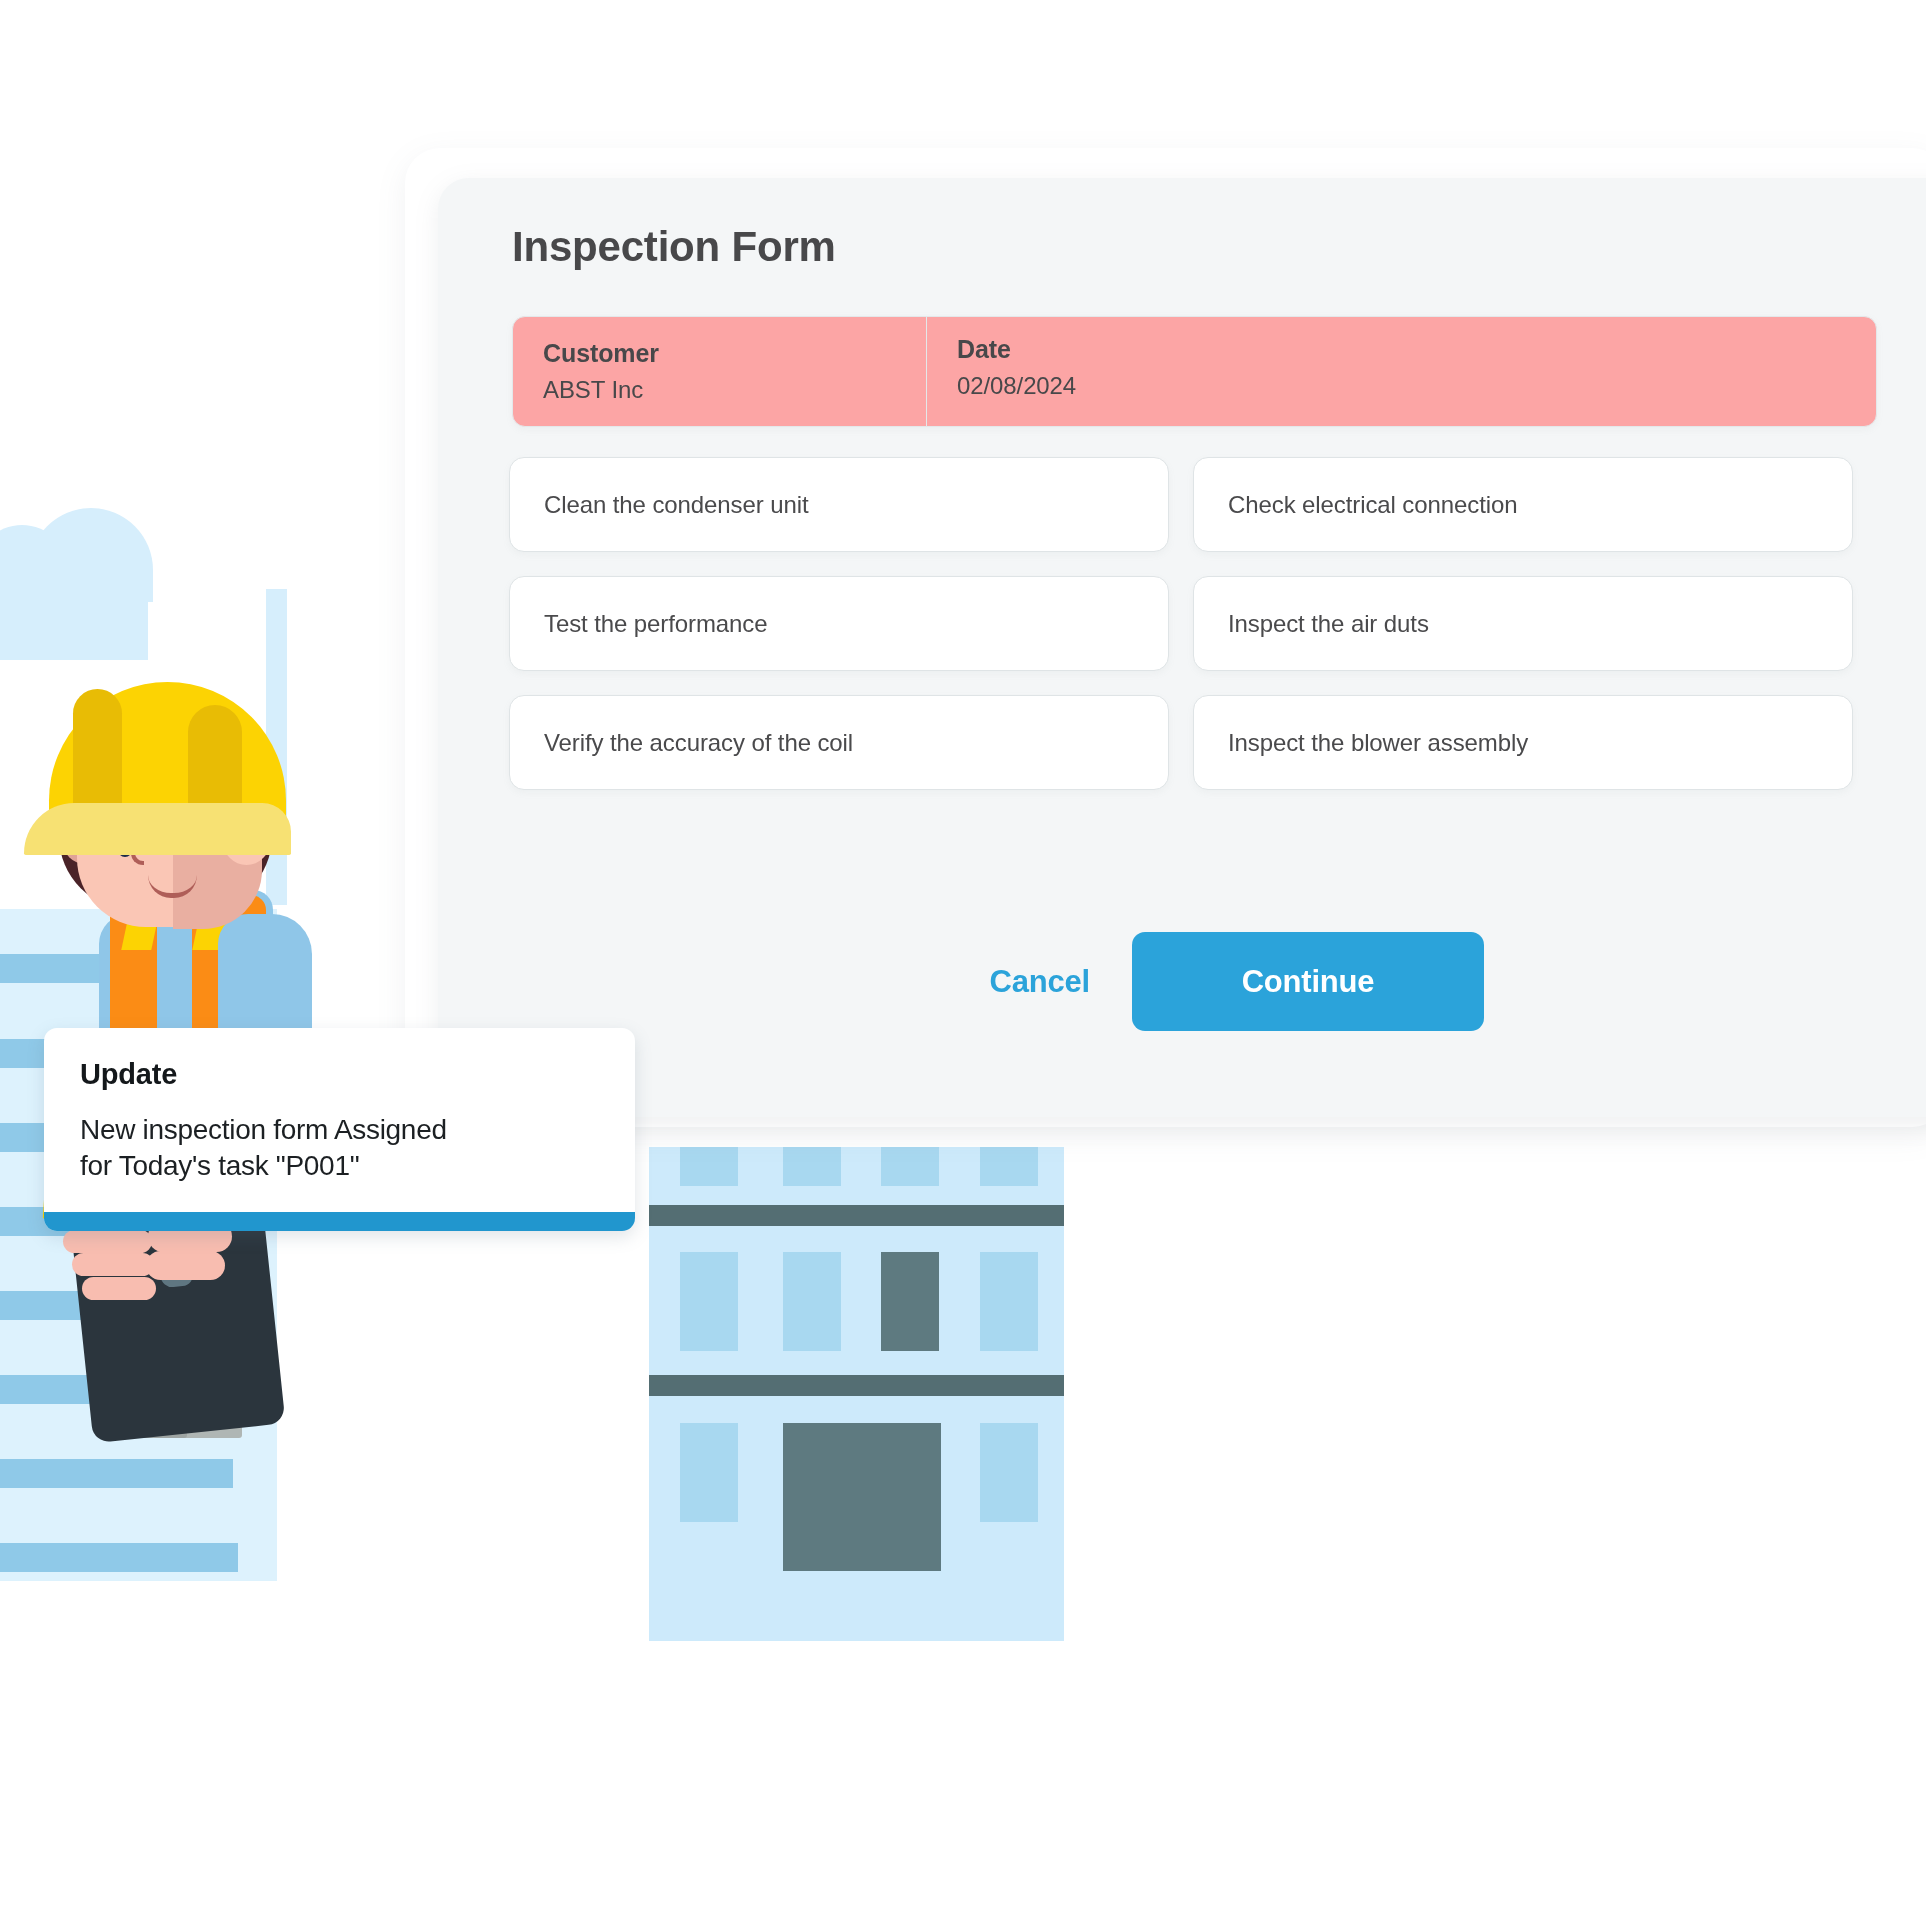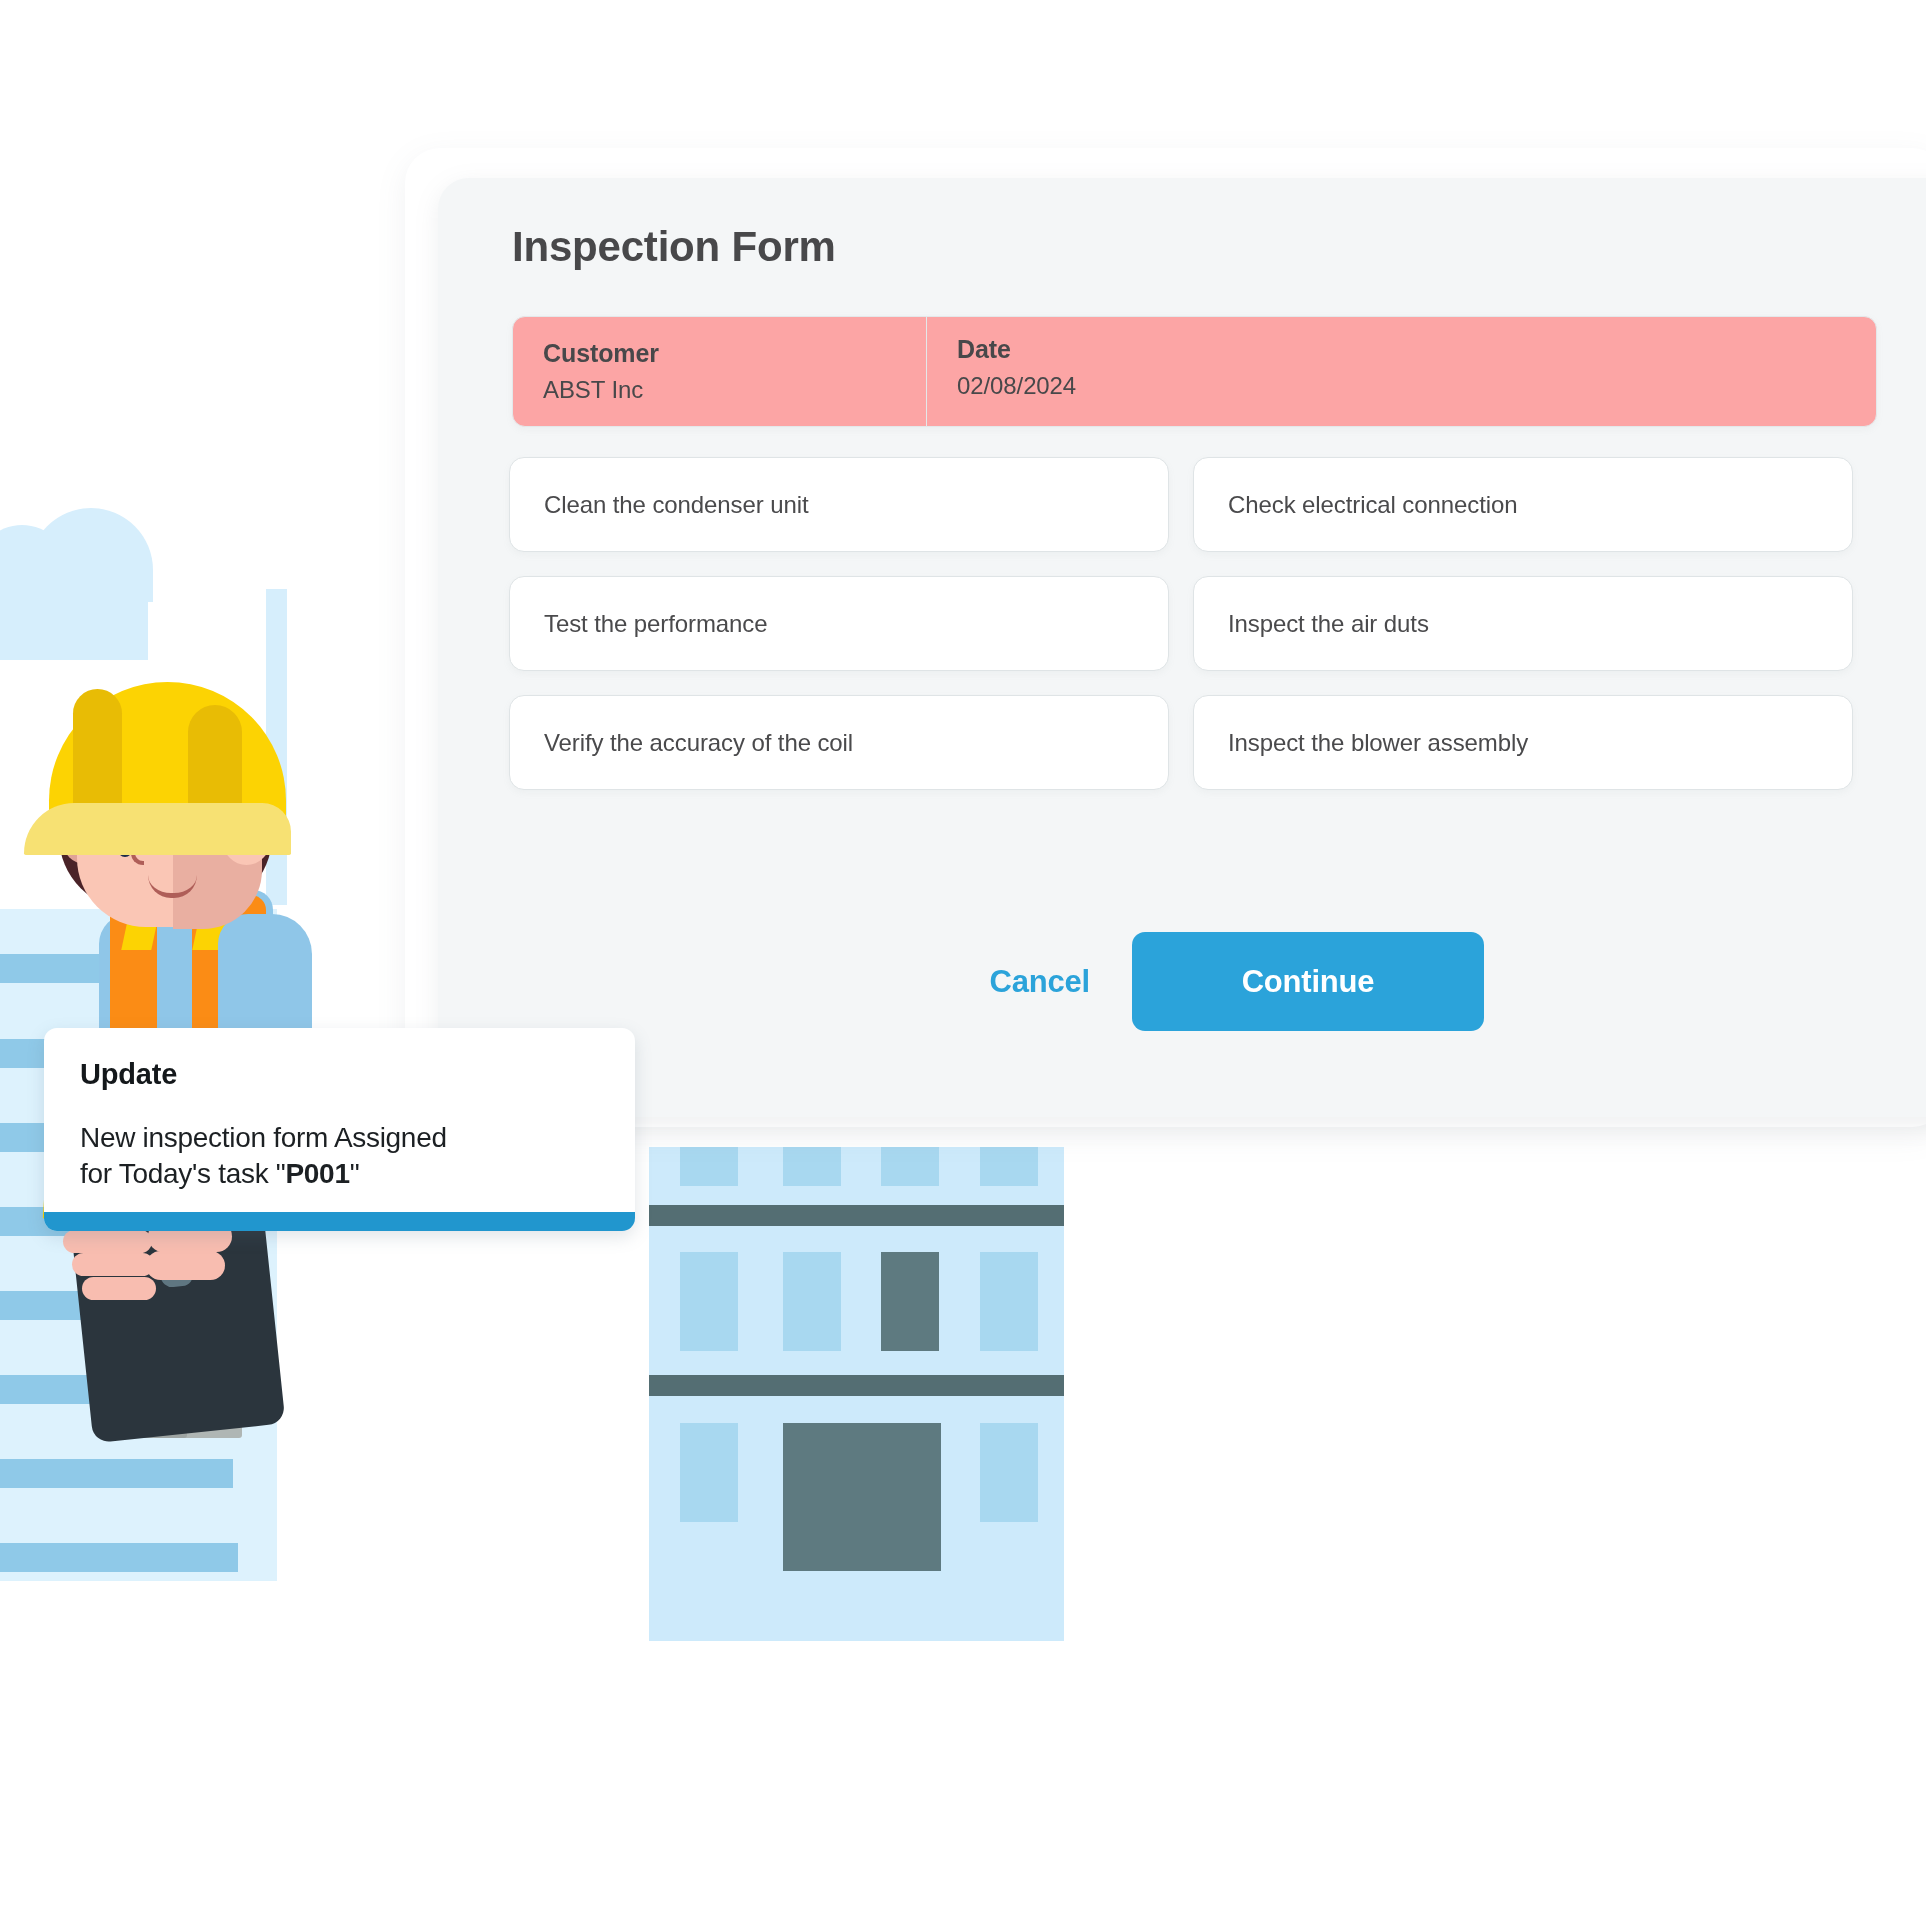--- a/index.html
+++ b/index.html
@@ -274,25 +274,25 @@
     border-radius: 13px;
     box-shadow: 0 6px 17px rgba(90,110,125,0.18);
     overflow: hidden;
   }
   .toast-body { padding: 30px 32px 0 36px; }
   .toast-title {
     font-size: 29px; font-weight: 700; color: #14181B;
     letter-spacing: -0.2px;
   }
   .toast-text {
-    margin-top: 29px;
+    margin-top: 21px;
     font-size: 28px; font-weight: 400; color: #1C2023;
     line-height: 1.28; letter-spacing: -0.3px;
   }
-  .toast-text b { font-weight: 700; }
+  .toast-text b { font-weight: 400; }
   .toast-bar {
     position: absolute; left: 0; bottom: 0;
     width: 100%; height: 19px; background: #2196CE;
   }
 </style>
 </head>
 <body>
 
 <div id="stage">
 

